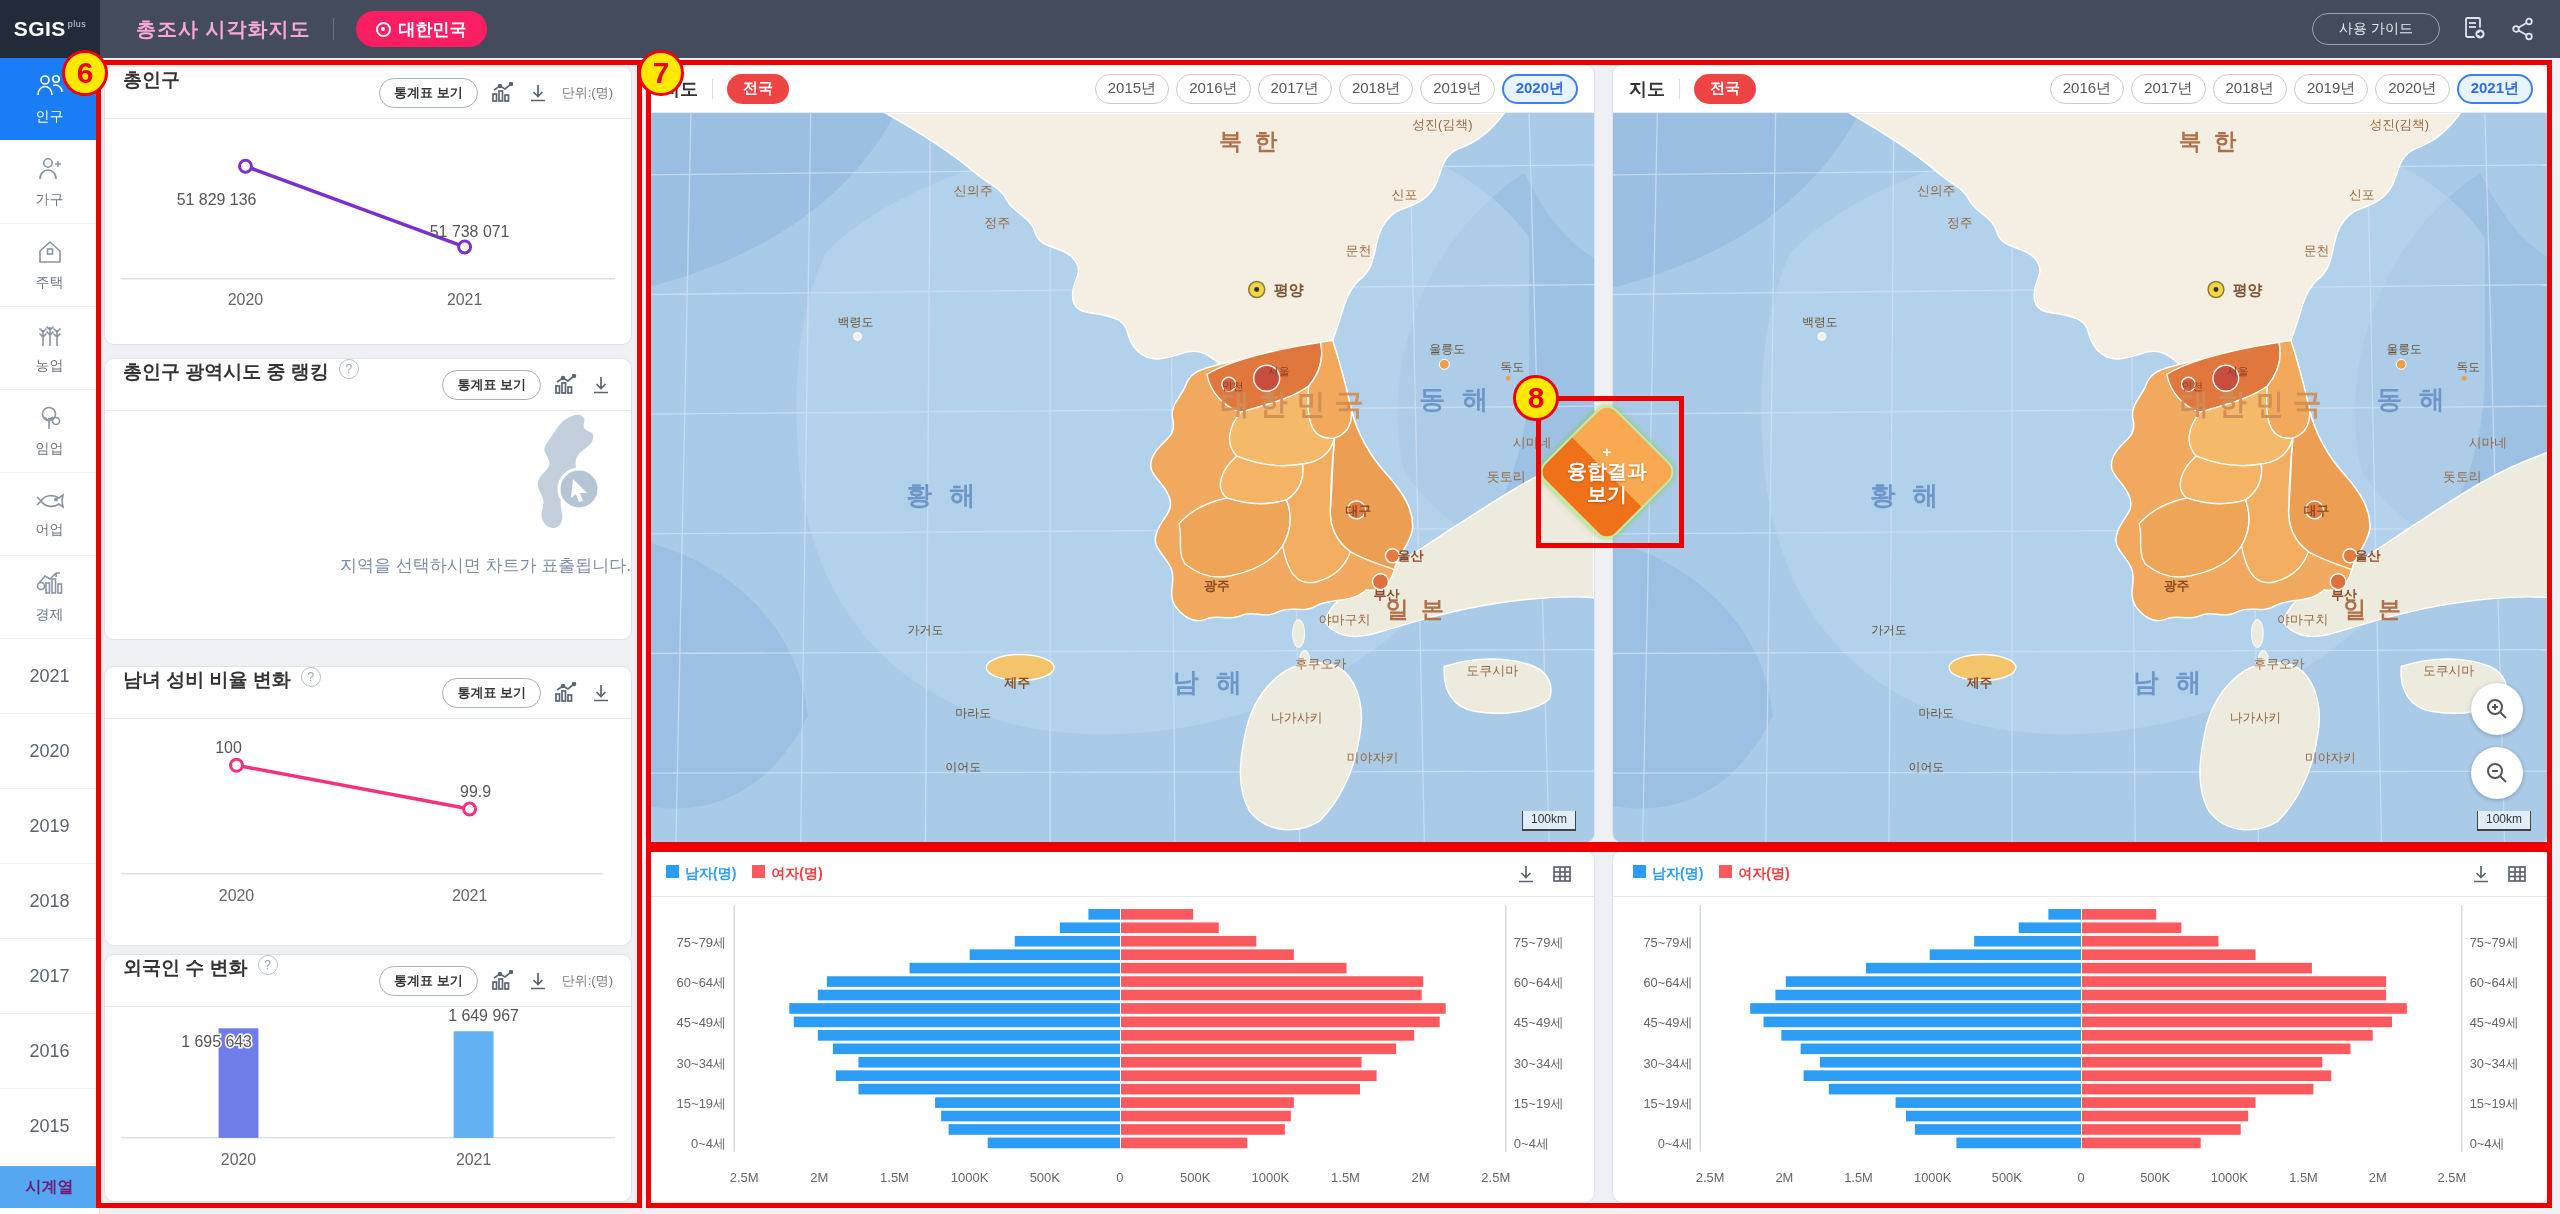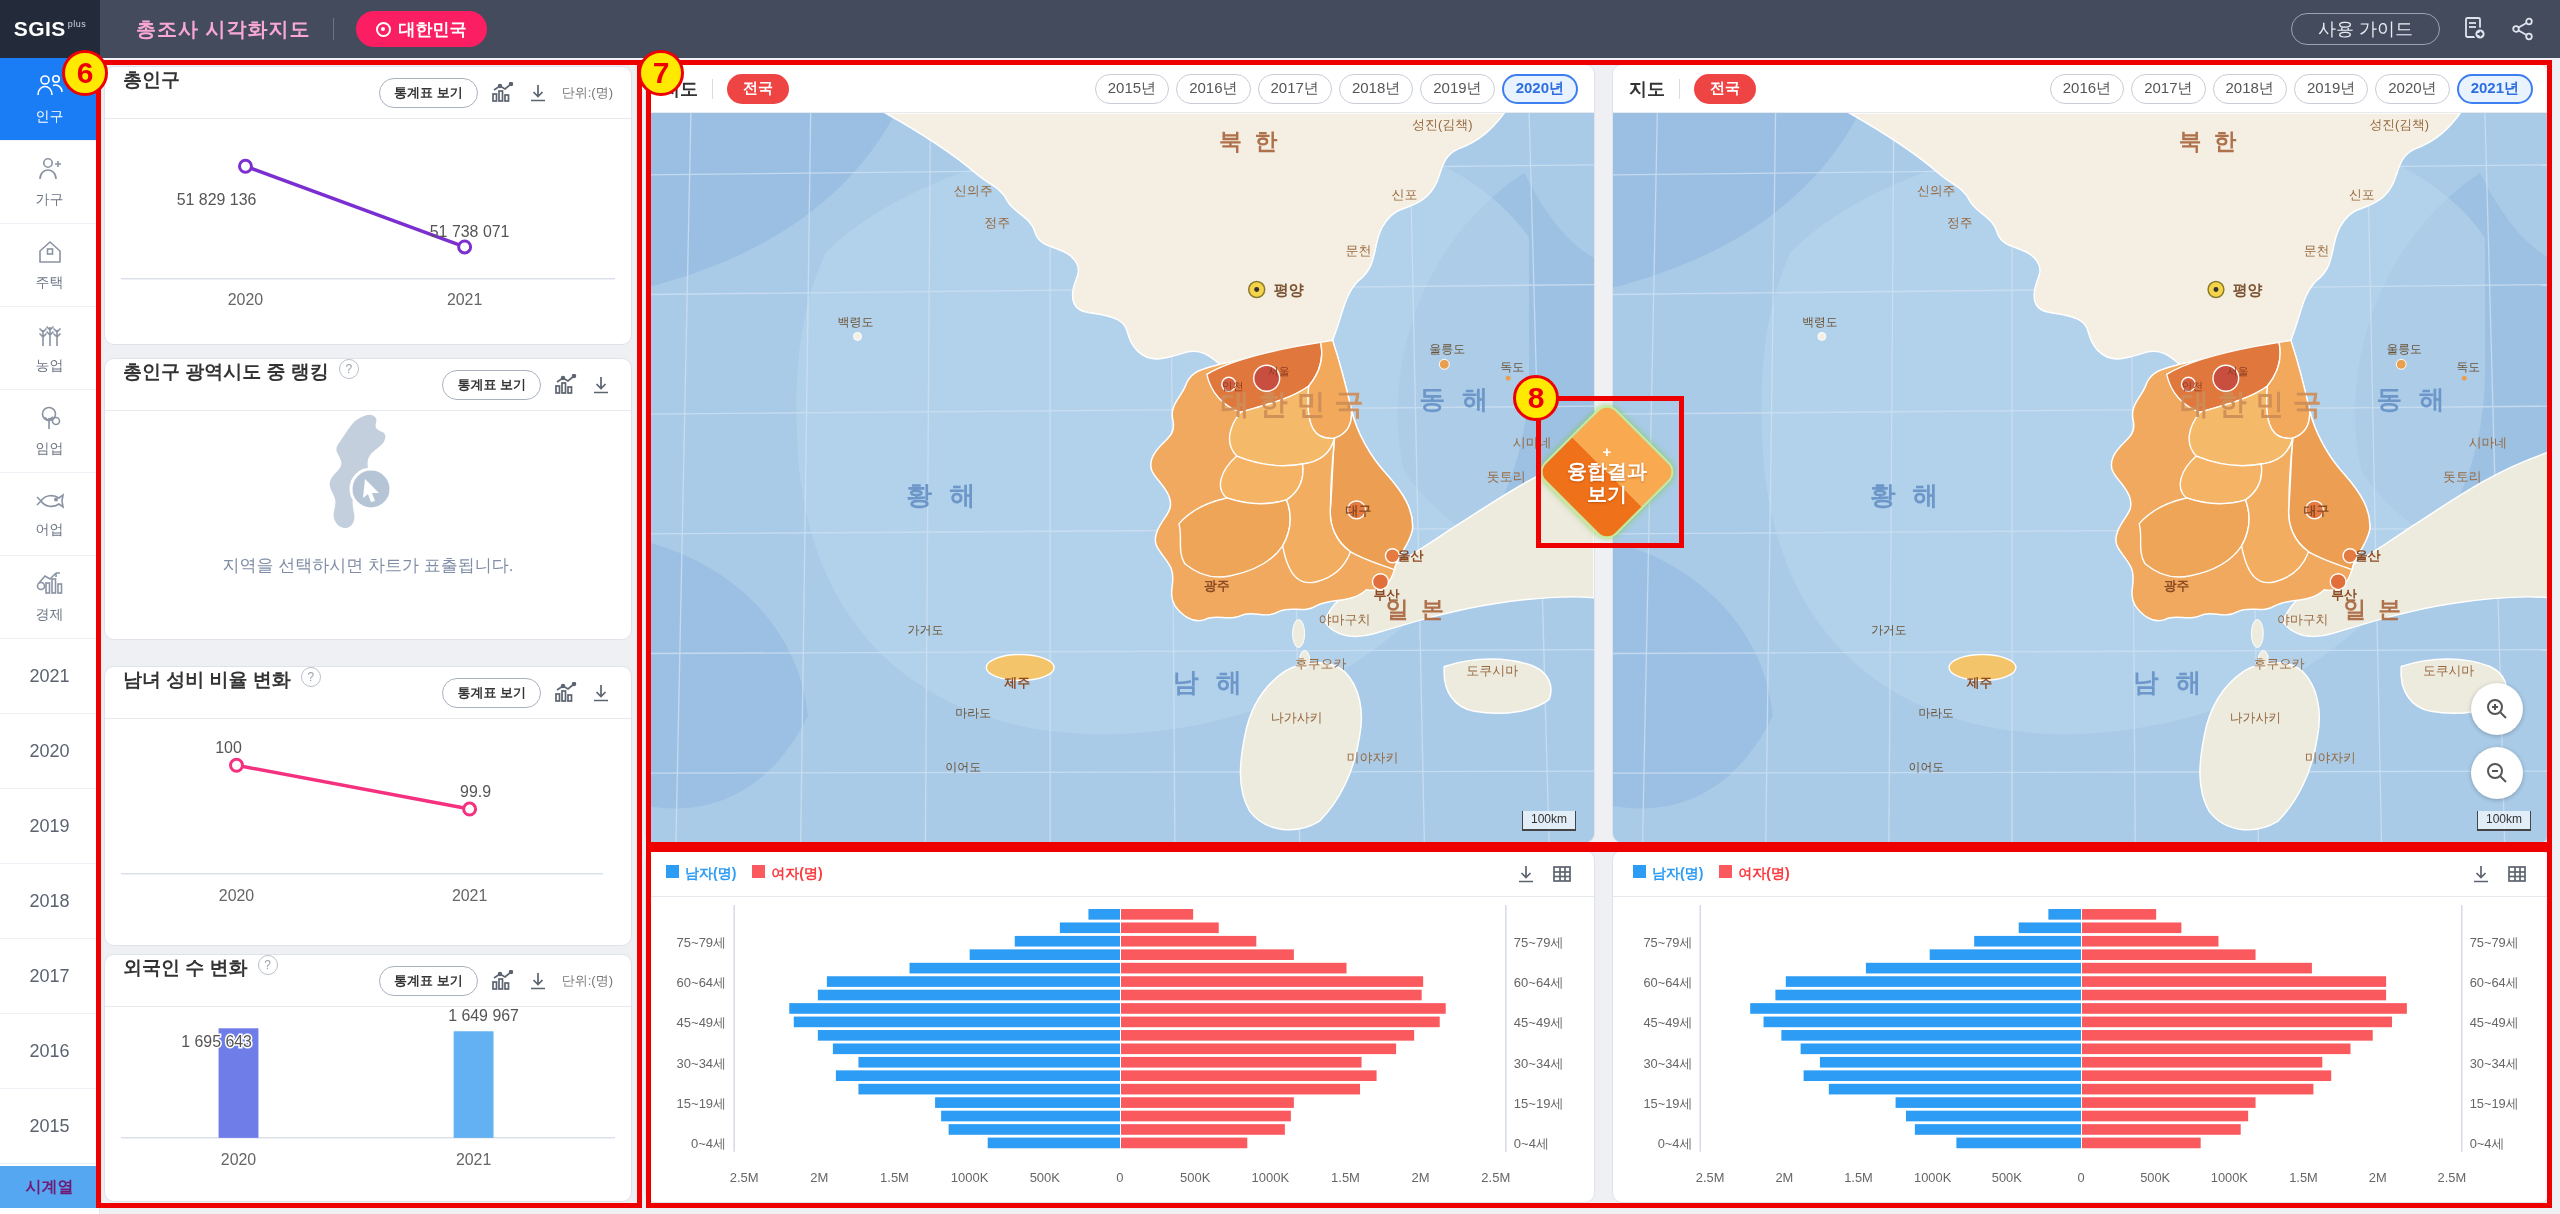--- a/index.html
+++ b/index.html
@@ -9,21 +9,21 @@
 
 .header { position:absolute; left:0; top:0; width:2560px; height:58px; background:#434b5c; display:flex; align-items:center; }
 .logo-box { width:100px; height:58px; background:#232a3a; color:#fff; display:flex; align-items:center; justify-content:center; font-weight:bold; font-size:21px; letter-spacing:.5px; }
 .logo-sub { font-size:9px; font-weight:normal; margin-left:2px; margin-top:-10px; color:#cfd6e4; }
 .app-title { color:#f9a8d4; font-size:20px; font-weight:bold; margin-left:36px; letter-spacing:1px; }
 .hdr-div { width:1px; height:22px; background:#6b7384; margin:0 22px; }
 .region-pill { height:36px; background:#fb1e63; border-radius:18px; color:#fff; font-size:17px; font-weight:bold; display:flex; align-items:center; padding:0 20px; gap:8px; }
 .pin-ring { width:15px; height:15px; border:2px solid #fff; border-radius:50%; display:inline-block; position:relative; }
 .pin-ring:after { content:""; position:absolute; left:3.5px; top:3.5px; width:4px; height:4px; background:#fff; border-radius:50%; }
 .hdr-right { margin-left:auto; display:flex; align-items:center; gap:22px; padding-right:24px; }
-.guide-btn { height:32px; border:1.5px solid #9aa2b2; border-radius:16px; color:#e8ebf2; font-size:18px; display:flex; align-items:center; padding:0 26px; background:transparent; }
+.guide-btn { height:32px; border:1.5px solid #9aa2b2; border-radius:16px; color:#e8ebf2; font-size:14px; display:flex; align-items:center; padding:0 26px; background:transparent; }
 .hdr-icon { width:26px; height:26px; display:flex; align-items:center; justify-content:center; }
 .hdr-icon svg { stroke:#dfe4ee; fill:none; stroke-width:1.8; }
 
 
 .sidebar { position:absolute; left:0; top:58px; width:100px; height:1156px; background:#fff; border-right:1px solid #e2e6ec; }
 .side-item { height:83px; display:flex; flex-direction:column; align-items:center; justify-content:center; gap:6px; border-bottom:1px solid #edf0f4; color:#6e7684; font-size:14px; cursor:pointer; }
 .side-item svg { stroke:#8a93a3; fill:none; stroke-width:1.6; }
 .side-item.active { background:#1b7df5; color:#fff; }
 .side-item.active svg { stroke:#fff; }
 .side-year { height:75px; display:flex; align-items:center; justify-content:center; color:#5b6370; font-size:18px; border-bottom:1px solid #edf0f4; cursor:pointer; }
@@ -35,21 +35,21 @@
 .card-title { font-size:19px; font-weight:bold; color:#333; }
 .help-ic { width:20px; height:20px; border:1.5px solid #b9c0cb; border-radius:50%; color:#9aa2ad; font-size:12px; display:flex; align-items:center; justify-content:center; margin-left:10px; }
 .head-tools { margin-left:auto; display:flex; align-items:center; gap:12px; }
 .stat-btn { height:30px; border:1.5px solid #aab2c0; border-radius:15px; background:#fff; color:#333; font-size:13px; font-weight:bold; padding:0 14px; display:flex; align-items:center; }
 .tool-ic { width:24px; height:24px; display:flex; align-items:center; justify-content:center; }
 .tool-ic svg { stroke:#5c6470; fill:none; stroke-width:1.7; }
 .unit-label { font-size:13px; color:#777; }
 .mini-chart { position:absolute; left:0; top:52px; width:100%; pointer-events:none; }
 .mini-chart text { font-family:"Liberation Sans",sans-serif; }
 
-.rank-empty { position:absolute; left:0; top:52px; width:100%; text-align:center; }
+.rank-empty { position:absolute; left:0; top:52px; width:100%; text-align:right; }
 .rank-empty .msg { color:#7f8ea6; font-size:17px; margin-top:14px; }
 
 
 .map-head { display:flex; align-items:center; height:48px; padding:0 16px; border-bottom:1px solid #e6e9ee; }
 .map-label { font-size:18px; font-weight:bold; color:#333; }
 .map-div { width:1px; height:20px; background:#d6dae1; margin:0 14px; }
 .nation-pill { height:30px; background:#ef4444; border-radius:15px; color:#fff; font-size:15px; font-weight:bold; padding:0 16px; display:flex; align-items:center; }
 .year-row { margin-left:auto; display:flex; gap:7px; }
 .year-pill { height:30px; border:1.5px solid #c8cdd6; border-radius:15px; background:#fff; color:#555; font-size:15px; padding:0 12px; display:flex; align-items:center; cursor:pointer; }
 .year-pill.selected { border:2px solid #3d7ef0; background:#e9f3ff; color:#2e6fe0; font-weight:bold; }

